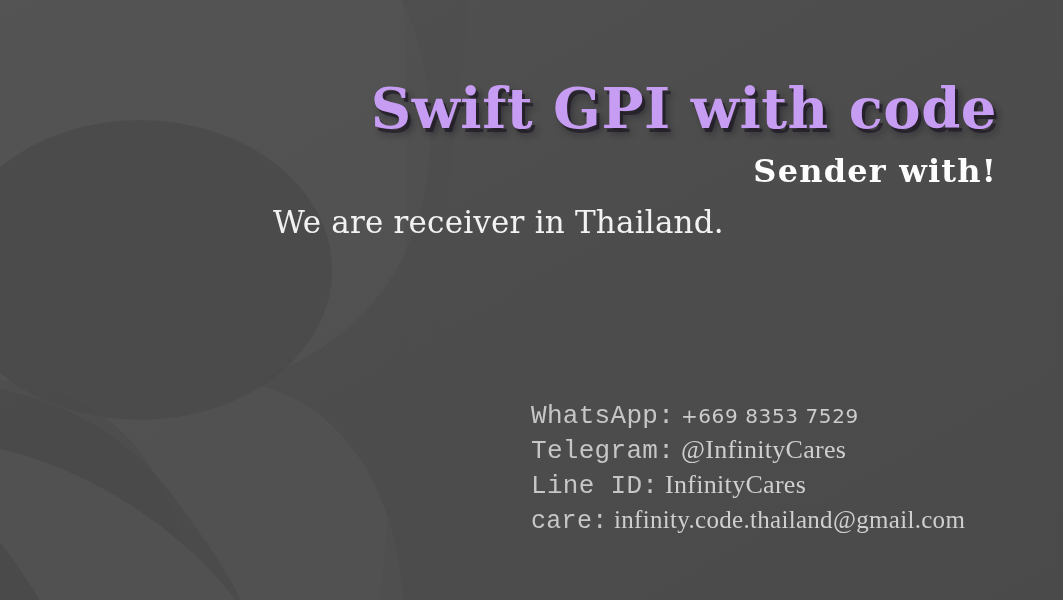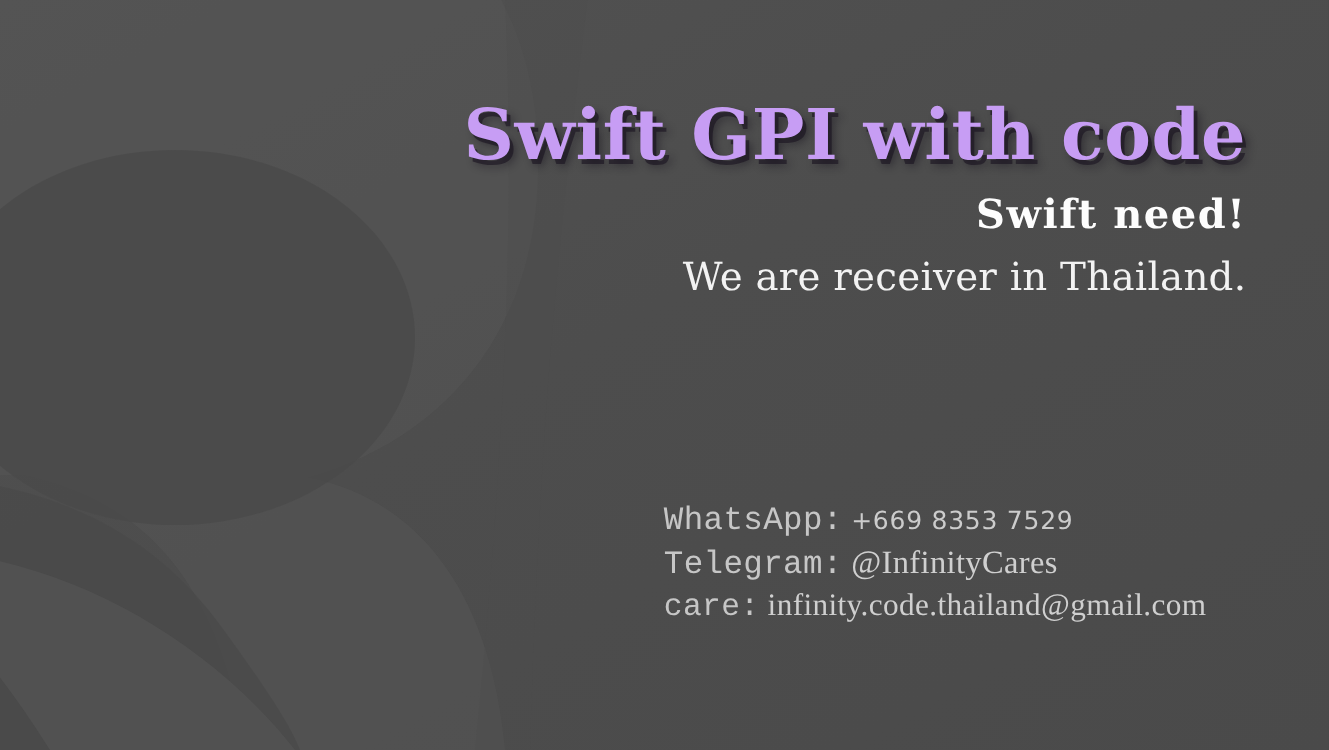--- a/index.html
+++ b/index.html
@@ -76,20 +76,21 @@
 
   .tagline {
     margin: 14px 0 0 0;
     font-family: "DejaVu Serif", "Liberation Serif", serif;
     font-weight: 400;
     font-size: 31px;
     line-height: 36px;
     letter-spacing: 0.2px;
     color: #f2f2f2;
     white-space: nowrap;
+    text-align: center;
   }
 
   
   .contact-block {
     position: absolute;
     left: 531px;
     top: 398px;
     width: 500px;
   }
   .contact-line {
@@ -136,36 +137,40 @@
       <ellipse cx="140" cy="270" rx="192" ry="150" fill="#4a4a4a" opacity="0.80"></ellipse>
 
       <path d="M 404 0 L 470 0 C 448 180 432 330 424 600 L 380 600 C 404 360 412 170 404 0 Z" fill="#4c4c4c" opacity="0.35"></path>
     </svg>
   </div>
 
   <div class="content">
 
     <div class="headline-block">
       <h1 class="title">Swift GPI with code</h1>
-      <div class="subtitle">Swift need!</div>
+      <div class="subtitle">Sender with!</div>
       <div class="tagline">We are receiver in Thailand.</div>
     </div>
 
     <div class="contact-block">
 
       <div class="contact-line phone">
         <span class="lbl">WhatsApp:</span>
         <span class="val">+669 8353 7529</span>
       </div>
 
       <div class="contact-line">
         <span class="lbl">Telegram:</span>
         <span class="val">@InfinityCares</span>
       </div>
 
+      <div class="contact-line">
+        <span class="lbl">Line ID:</span>
+        <span class="val">InfinityCares</span>
+      </div>
 
 
       <div class="contact-line email">
         <span class="lbl">care:</span>
         <span class="val">infinity.code.thailand@gmail.com</span>
       </div>
 
     </div>
 
   </div>

